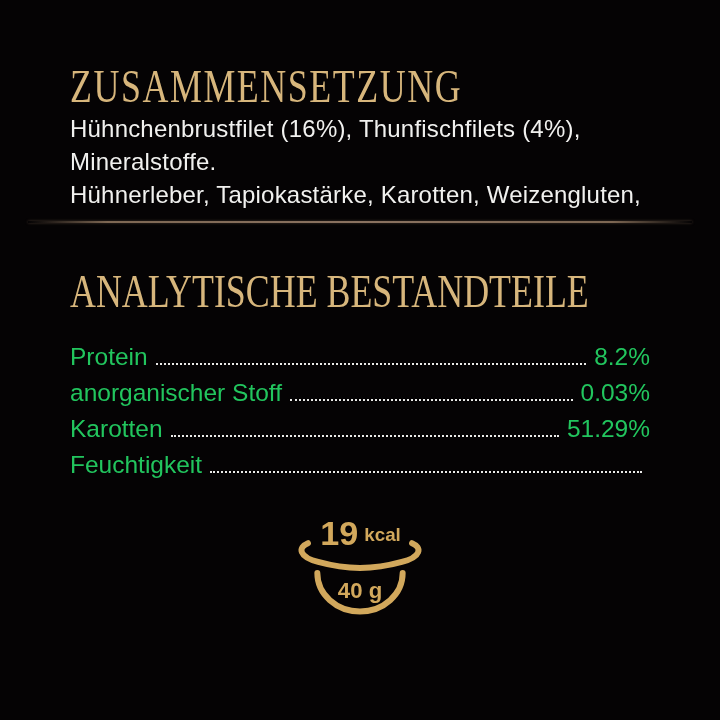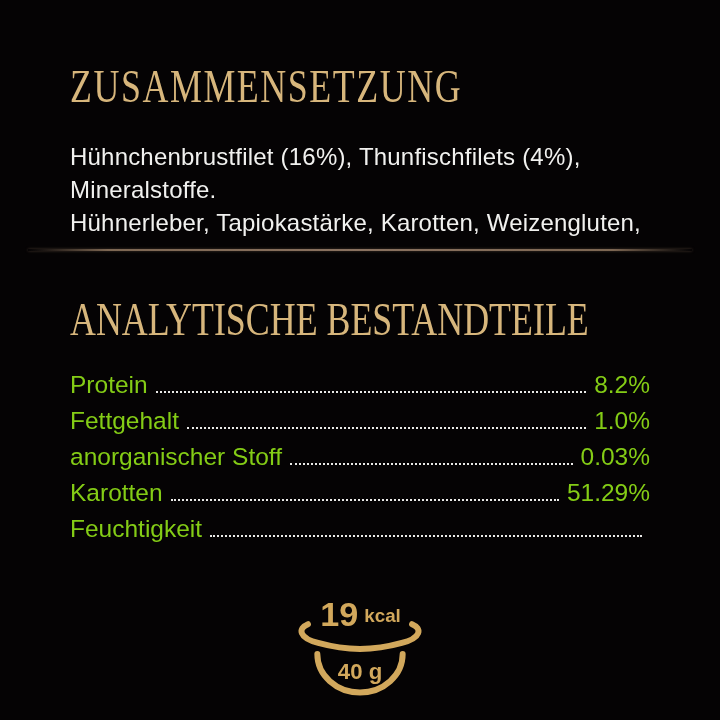--- a/index.html
+++ b/index.html
@@ -20,21 +20,20 @@
     line-height:50px;
     color:#d7b67c;
     white-space:nowrap;
     transform:scaleX(0.78);
     transform-origin:left center;
   }
   .title-composition{ padding-top:62px; letter-spacing:2px; }
   .title-analysis{ margin-top:44px; letter-spacing:0px; }
 
   .ingredients{
-    margin-top:28px;
     color:#f1f1ef;
     font-size:24px;
     line-height:33px;
     letter-spacing:0.2px;
   }
   .ingredients div{ white-space:nowrap; }
 
   .divider{
     height:2px;
     margin:10px -42px 0 -42px;
@@ -46,34 +45,34 @@
       rgba(125,103,83,0) 100%);
     box-shadow:0 0 3px rgba(125,103,83,0.55);
   }
 
   .rows{ margin-top:22px; }
   .row{
     display:flex;
     align-items:baseline;
     font-size:24.5px;
     line-height:36px;
-    color:#84cc16;
+    color:#22c55e;
   }
   .row .label{ white-space:nowrap; }
   .row .leader{
     flex:1;
     height:1px;
     border-bottom:2.6px dotted #e9e9e7;
     margin:0 8px;
     min-width:30px;
   }
   .row .value{ white-space:nowrap; }
 
   .portion{
-    margin-top:48px;
+    margin-top:31px;
     display:flex;
     justify-content:center;
   }
   .portion svg text{
     font-family:"Liberation Sans", sans-serif;
     font-weight:700;
     fill:#d2a85c;
   }
 </style>
 </head>
@@ -94,25 +93,20 @@
 
     <h2 class="section-title title-analysis">ANALYTISCHE BESTANDTEILE</h2>
 
     <div class="rows">
       <div class="row">
         <span class="label">Protein</span>
         <span class="leader"></span>
         <span class="value">8.2%</span>
       </div>
       <div class="row">
-        <span class="label">Fettgehalt</span>
-        <span class="leader"></span>
-        <span class="value">1.0%</span>
-      </div>
-      <div class="row">
         <span class="label">anorganischer Stoff</span>
         <span class="leader"></span>
         <span class="value">0.03%</span>
       </div>
       <div class="row">
         <span class="label">Karotten</span>
         <span class="leader"></span>
         <span class="value">51.29%</span>
       </div>
       <div class="row">

